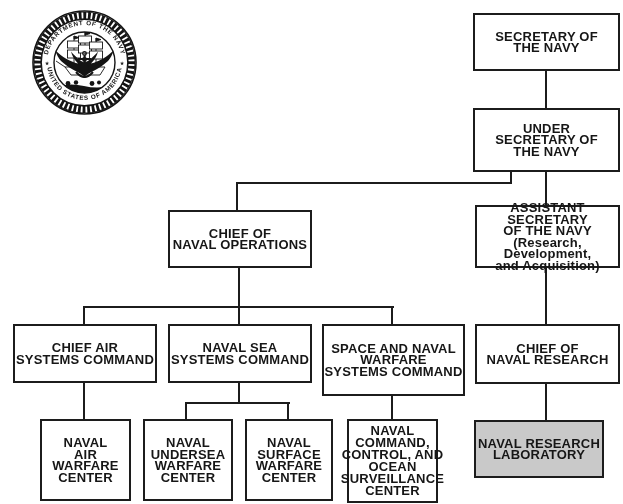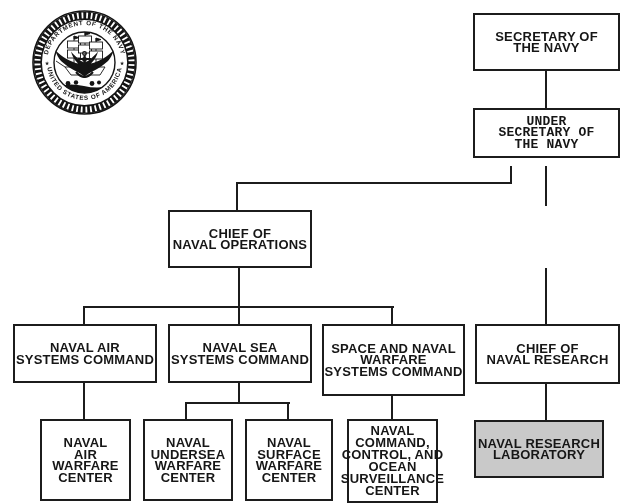--- a/index.html
+++ b/index.html
@@ -9,21 +9,21 @@
   }
   
   .node{
     position:absolute;box-sizing:border-box;
     border:2px solid #1c1c1c;background:#ffffff;color:#161616;
     display:flex;align-items:center;justify-content:center;text-align:center;
     font-weight:bold;font-size:13px;line-height:11.5px;letter-spacing:.2px;
     white-space:pre-line;
   }
   #n-secretary {left:473px;top:13px;width:147px;height:58px;}
-  #n-under     {left:473px;top:108px;width:147px;height:50px;font-family:Liberation Mono, monospace;}
+  #n-under     {left:473px;top:108px;width:147px;height:64px;}
   #n-assistant {left:475px;top:205px;width:145px;height:63px;}
   #n-cno       {left:168px;top:210px;width:144px;height:58px;}
   #n-navair    {left:13px; top:324px;width:144px;height:59px;}
   #n-navsea    {left:168px;top:324px;width:144px;height:59px;}
   #n-spawar    {left:322px;top:324px;width:143px;height:72px;}
   #n-cnr       {left:475px;top:324px;width:145px;height:60px;}
   #n-nawc      {left:40px; top:419px;width:91px;height:82px;}
   #n-nuwc      {left:143px;top:419px;width:90px;height:82px;}
   #n-nswc      {left:245px;top:419px;width:88px;height:82px;}
   #n-nccosc    {left:347px;top:419px;width:91px;height:84px;line-height:12px;}
@@ -144,23 +144,27 @@
   <div class="ln v ln15"></div>
   <div class="ln v ln16"></div>
   <div class="ln v ln17"></div>
   <div class="ln v ln18"></div>
 
   <div class="node" id="n-secretary">SECRETARY OF
 THE NAVY</div>
   <div class="node" id="n-under">UNDER
 SECRETARY OF
 THE NAVY</div>
+  <div class="node" id="n-assistant">ASSISTANT SECRETARY
+OF THE NAVY
+(Research, Development,
+and Acquisition)</div>
   <div class="node" id="n-cno">CHIEF OF
 NAVAL OPERATIONS</div>
-  <div class="node" id="n-navair">NAVAL AIR
+  <div class="node" id="n-navair">CHIEF AIR
 SYSTEMS COMMAND</div>
   <div class="node" id="n-navsea">NAVAL SEA
 SYSTEMS COMMAND</div>
   <div class="node" id="n-spawar">SPACE AND NAVAL
 WARFARE
 SYSTEMS COMMAND</div>
   <div class="node" id="n-cnr">CHIEF OF
 NAVAL RESEARCH</div>
   <div class="node" id="n-nawc">NAVAL
 AIR

